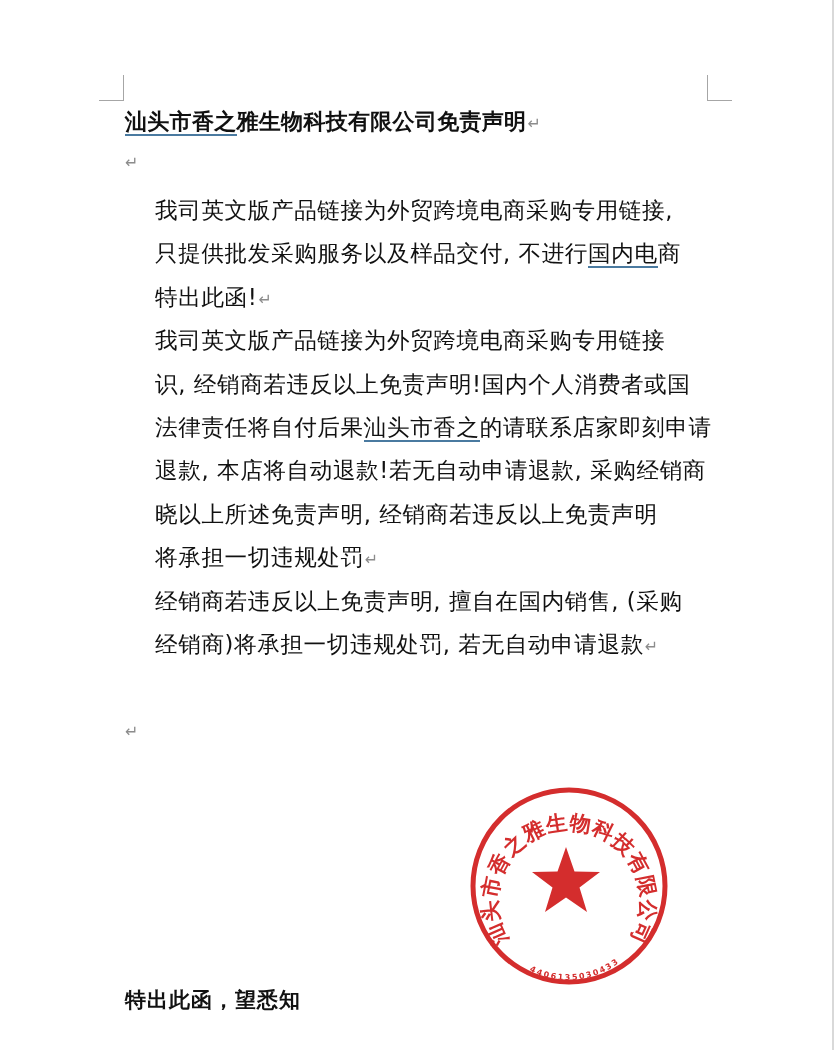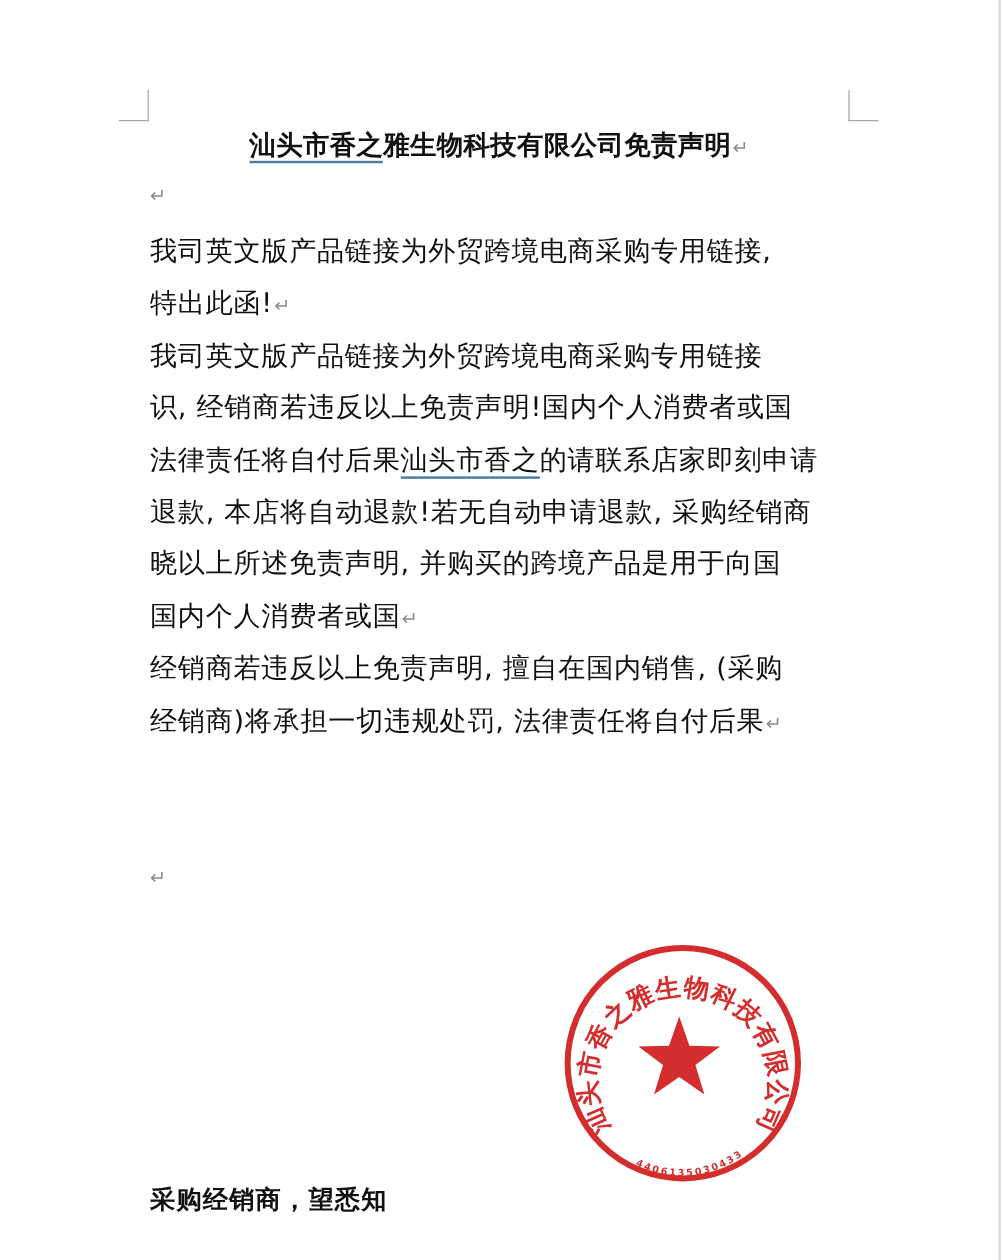--- a/index.html
+++ b/index.html
@@ -38,21 +38,20 @@
   .crop.tr {
     left: 707px;
     top: 75px;
     border-width: 0 0 1px 1px;
   }
   .title {
     position: absolute;
     left: 125px;
     width: 582px;
     top: 105px;
-    text-align: center;
     font-size: 22px;
     font-weight: bold;
     line-height: 34px;
     white-space: nowrap;
     letter-spacing: 0.3px;
   }
   .title .spell {
     border-bottom: 2px solid #4a7aa0;
     padding-bottom: 0px;
   }
@@ -75,20 +74,21 @@
     top: 189px;
     width: 584px;
     font-size: 22.6px;
     line-height: 43.4px;
     letter-spacing: 0.6px;
   }
   .body-text .line {
     display: block;
     white-space: nowrap;
     height: 43.4px;
+    margin-left: 30px;
   }
   .link-ul {
     border-bottom: 2px solid #4a7aa0;
   }
   .closing {
     position: absolute;
     left: 125px;
     top: 983px;
     font-size: 21px;
     font-weight: bold;
@@ -112,29 +112,30 @@
 <div class="crop tr"></div>
 
 <div class="title">
   <span class="spell">汕头市香之</span><span>雅生物科技有限公司免责声明</span><span class="para-mark">↵</span>
 </div>
 
 <div class="empty-line" style="top:153px;">↵</div>
 
 <div class="body-text" id="body-text">
     <span class="line"><span>我司英文版产品链接为外贸跨境电商采购专用链接,</span></span>
+    <span class="line"><span>只提供批发采购服务以及样品交付,  不进行</span><span class="link-ul">国内电</span><span>商</span></span>
     <span class="line"><span>特出此函!</span><span class="para-mark">↵</span></span>
     <span class="line"><span>我司英文版产品链接为外贸跨境电商采购专用链接</span></span>
     <span class="line"><span>识, 经销商若违反以上免责声明!国内个人消费者或国</span></span>
     <span class="line"><span>法律责任将自付后果</span><span class="link-ul">汕头市香之</span><span>的请联系店家即刻申请</span></span>
     <span class="line"><span>退款, 本店将自动退款!若无自动申请退款, 采购经销商</span></span>
-    <span class="line"><span>晓以上所述免责声明, 并购买的跨境产品是用于向国</span></span>
-    <span class="line"><span>国内个人消费者或国</span><span class="para-mark">↵</span></span>
+    <span class="line"><span>晓以上所述免责声明, 经销商若违反以上免责声明</span></span>
+    <span class="line"><span>将承担一切违规处罚</span><span class="para-mark">↵</span></span>
     <span class="line"><span>经销商若违反以上免责声明, 擅自在国内销售, (采购</span></span>
-    <span class="line"><span>经销商)将承担一切违规处罚, 法律责任将自付后果</span><span class="para-mark">↵</span></span>
+    <span class="line"><span>经销商)将承担一切违规处罚, 若无自动申请退款</span><span class="para-mark">↵</span></span>
   </div>
 
 <div class="empty-line" style="top:722px;">↵</div>
 
 <div class="seal">
   <svg width="202" height="202" viewBox="0 0 202 202" id="seal-svg">
     <defs>
       <path id="seal-arc" d="M 40 155 A 72 72 0 1 1 162 155"></path>
       <path id="seal-num-arc" d="M 38 168 A 84 84 0 0 0 168 160"></path>
     </defs>
@@ -144,13 +145,13 @@
     </g>
     <text font-family="DejaVu Sans, sans-serif" font-weight="bold" font-size="21" fill="#d42d2d" letter-spacing="1">
       <textPath href="#seal-arc" startOffset="50%" text-anchor="middle" id="seal-name-path">汕头市香之雅生物科技有限公司</textPath>
     </text>
     <text font-family="DejaVu Sans, sans-serif" font-weight="bold" font-size="8" fill="#d42d2d" letter-spacing="1.8">
       <textPath href="#seal-num-arc" startOffset="52%" text-anchor="middle" id="seal-num-path">4406135030433</textPath>
     </text>
   </svg>
 </div>
 
-<div class="closing">采购经销商，望悉知</div>
+<div class="closing">特出此函，望悉知</div>
 
 </body></html>

